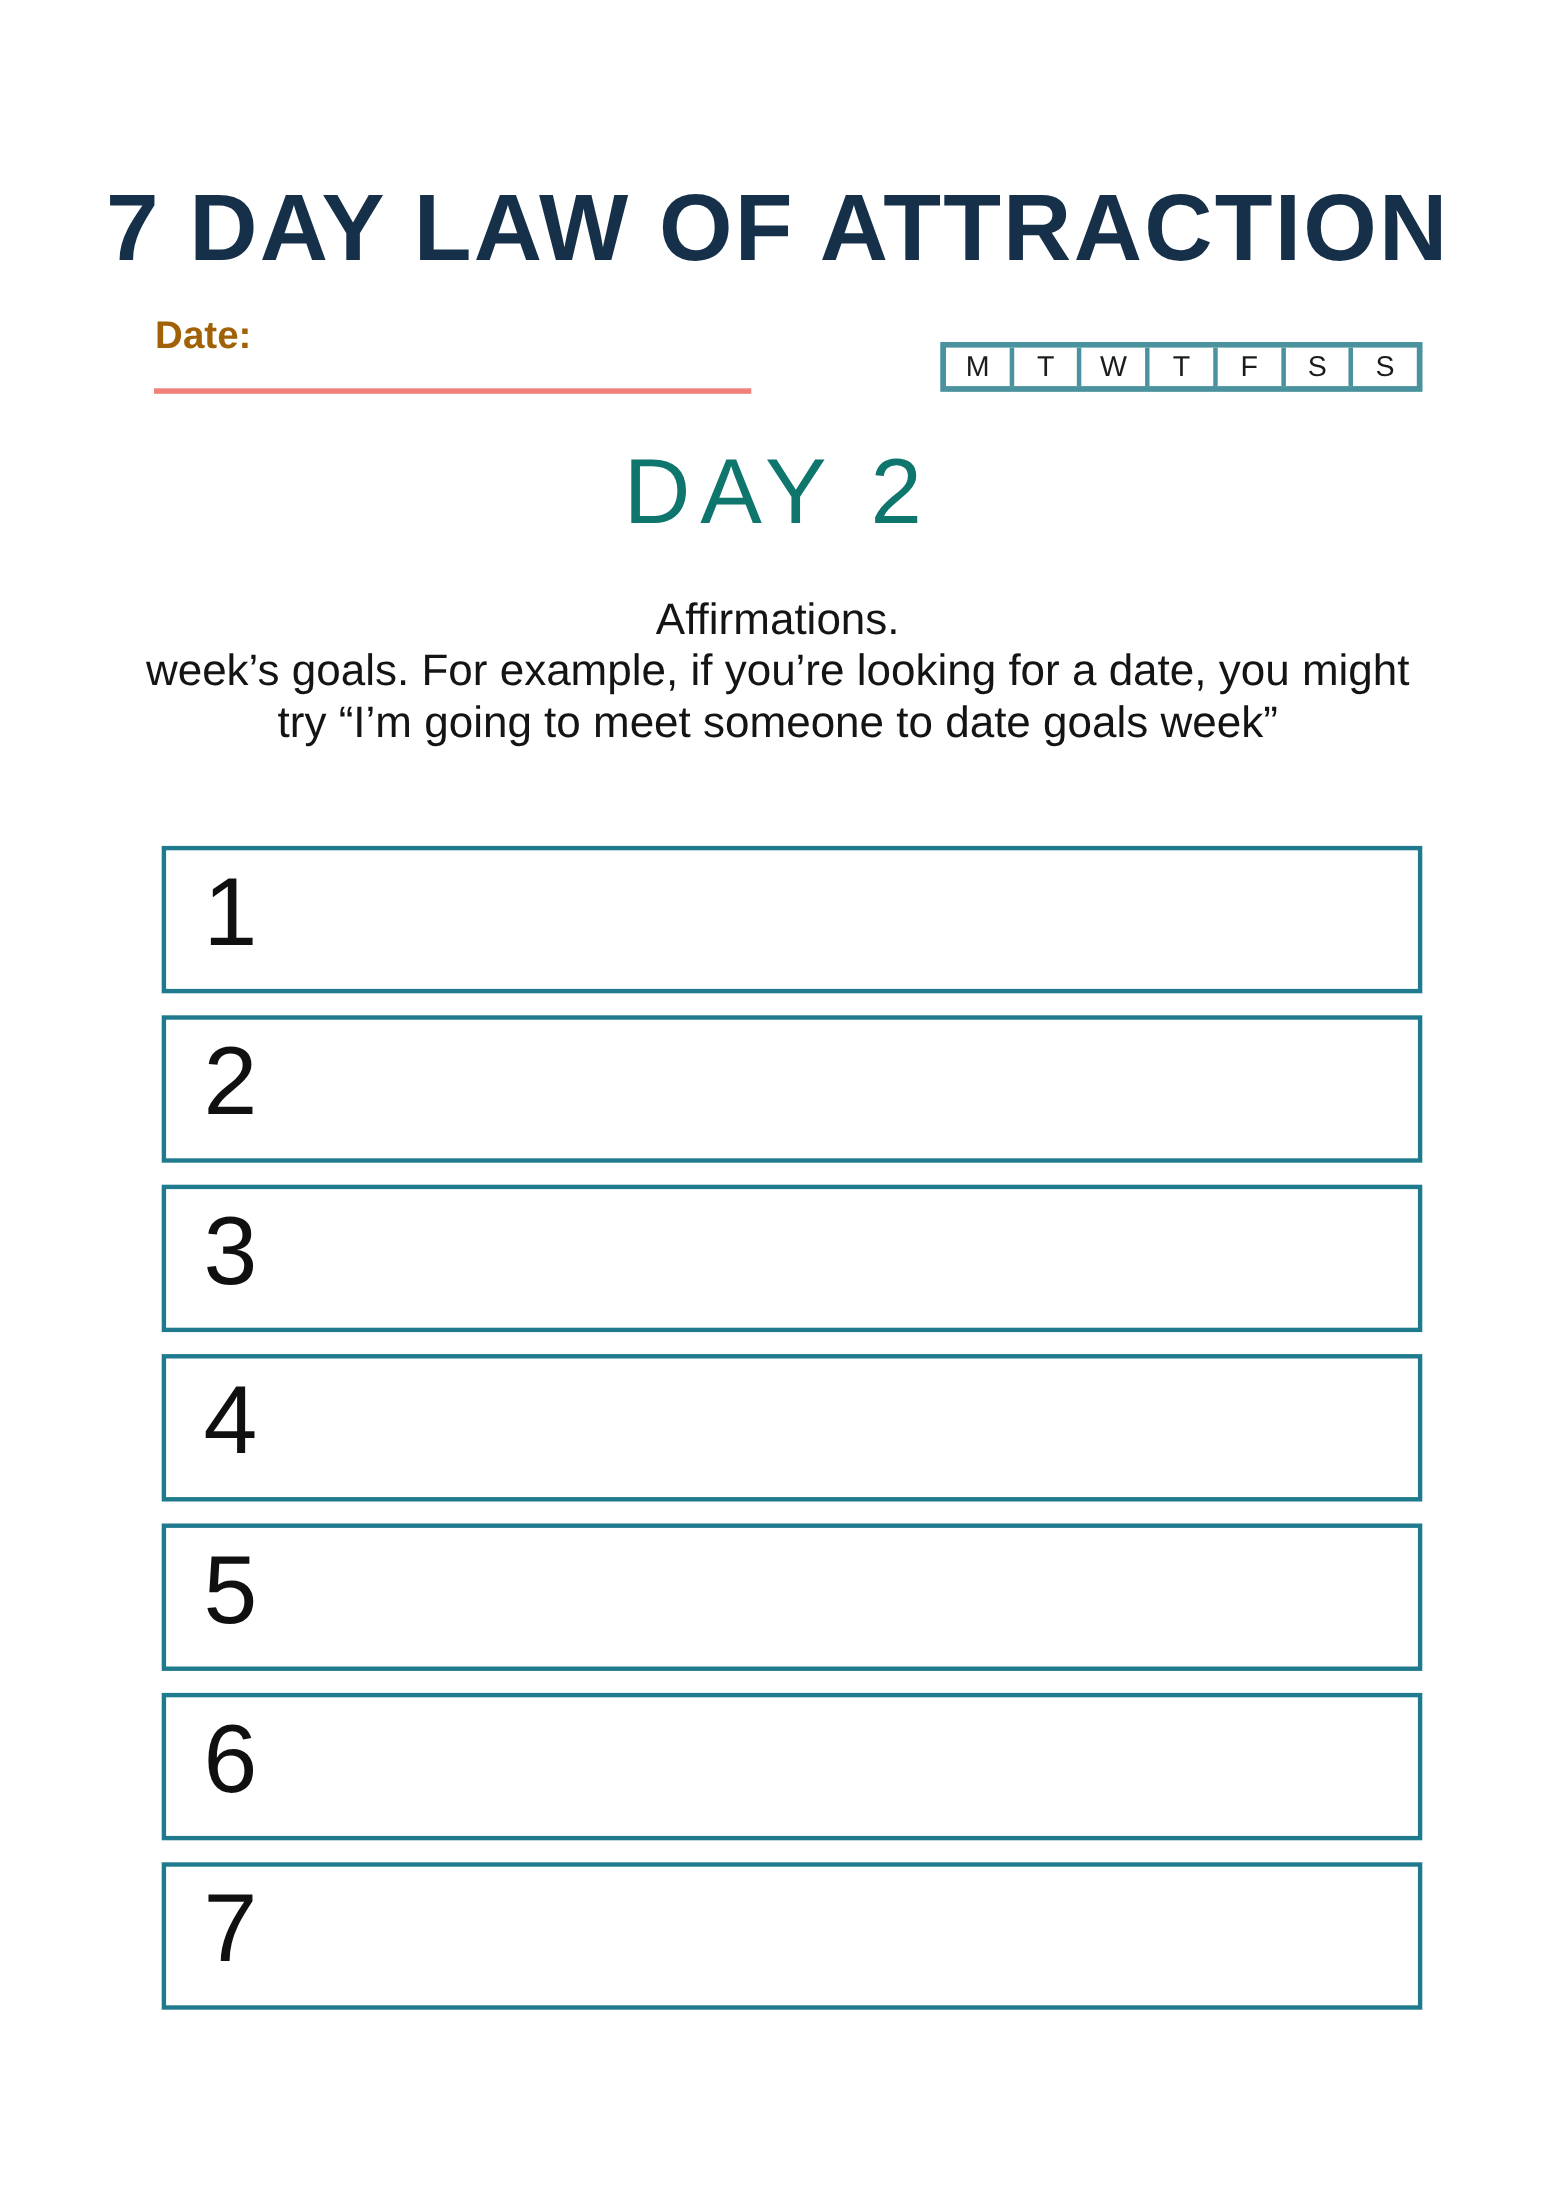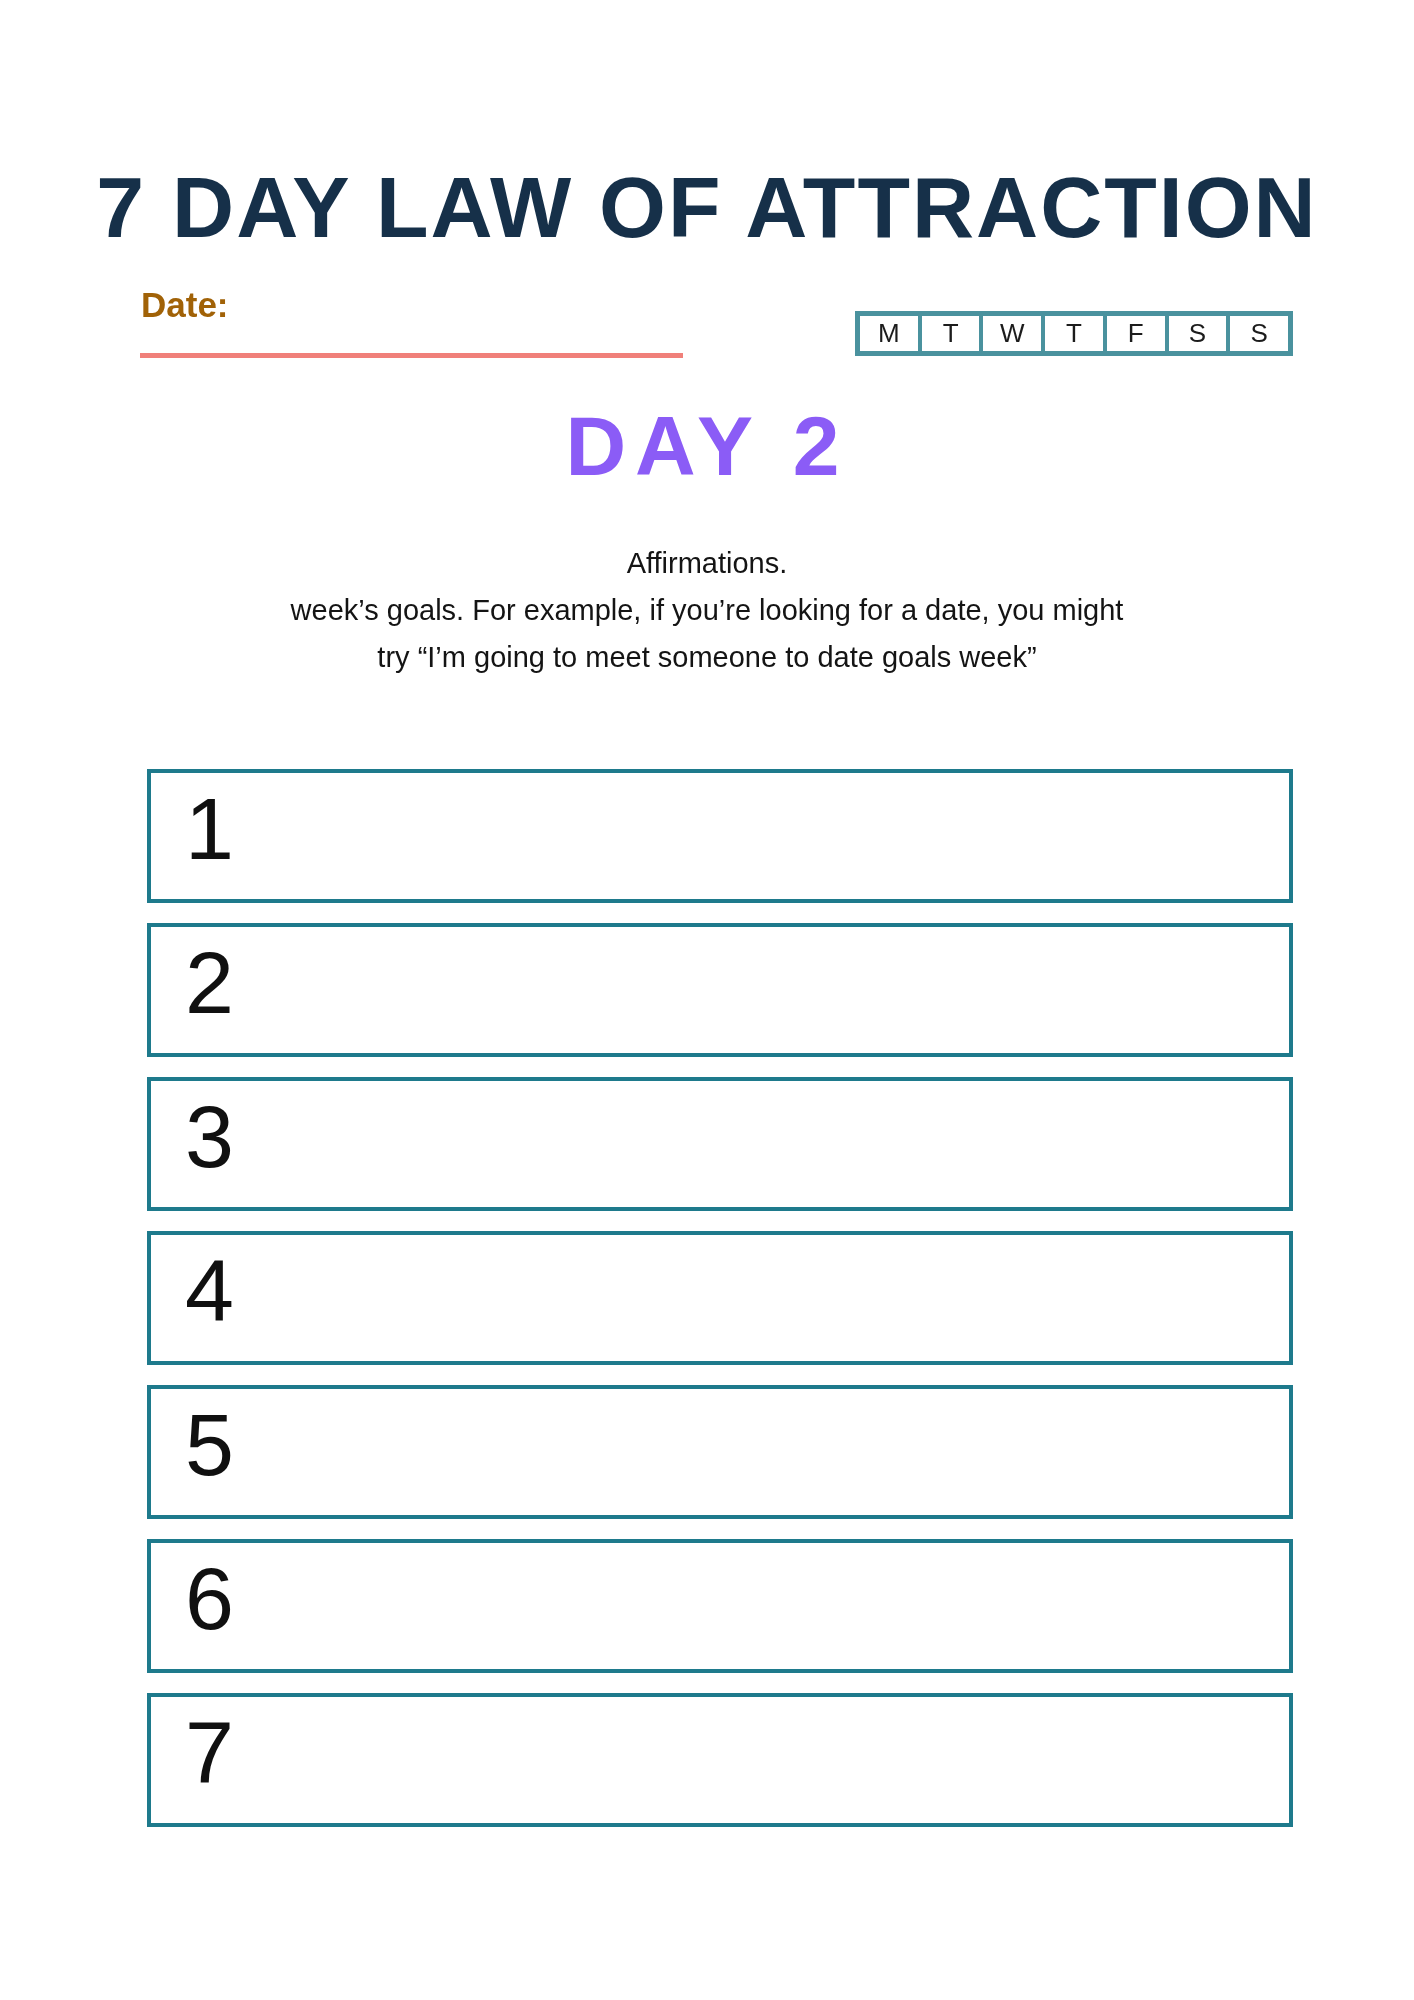--- a/index.html
+++ b/index.html
@@ -35,27 +35,27 @@
   .weekday-cell{
     flex:1;display:flex;align-items:center;justify-content:center;
     background:#ffffff;
     font-size:26px;color:#1c1c1c;
     border-left:4px solid var(--weekday-teal,#4a929e);
   }
   .weekday-cell:first-child{border-left:none;}
   .day-heading{
     position:absolute;top:404px;left:0;width:100%;
     text-align:center;
-    font-size:84px;font-weight:700;letter-spacing:9px;line-height:1;
-    color:#8b5cf6;
+    font-size:84px;font-weight:400;letter-spacing:9px;line-height:1;
+    color:#0f766e;
   }
   .instructions{
     position:absolute;top:540px;left:0;width:100%;
     text-align:center;
-    font-size:29px;line-height:47px;font-weight:400;
+    font-size:40px;line-height:47px;font-weight:400;
     color:#141414;
   }
   .entries{
     position:absolute;left:147px;top:769px;width:1146px;
   }
   .entry-box{
     position:relative;height:134px;box-sizing:border-box;
     border:4px solid var(--box-teal,#1e7a8c);
     background:#ffffff;
     margin-bottom:20px;

